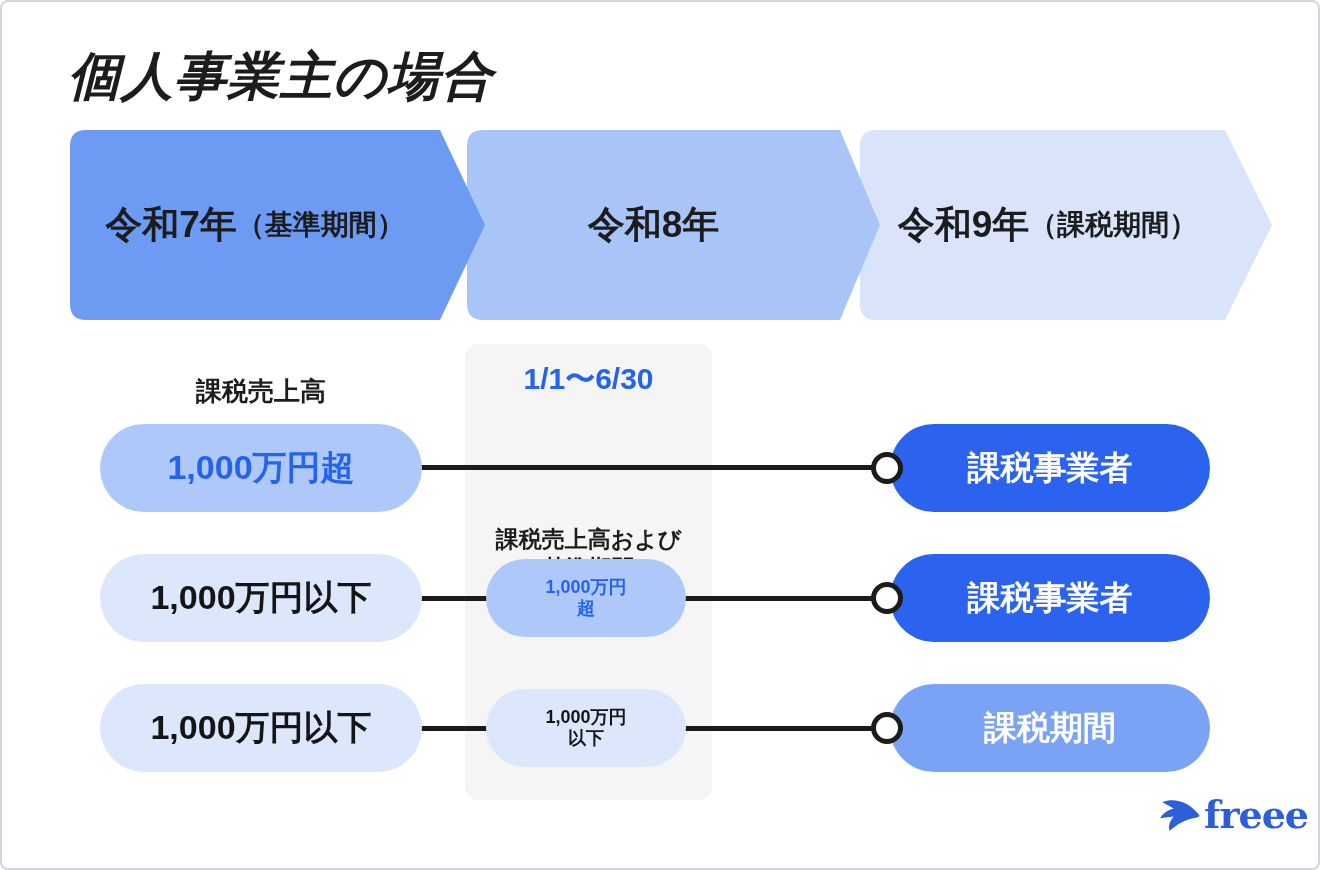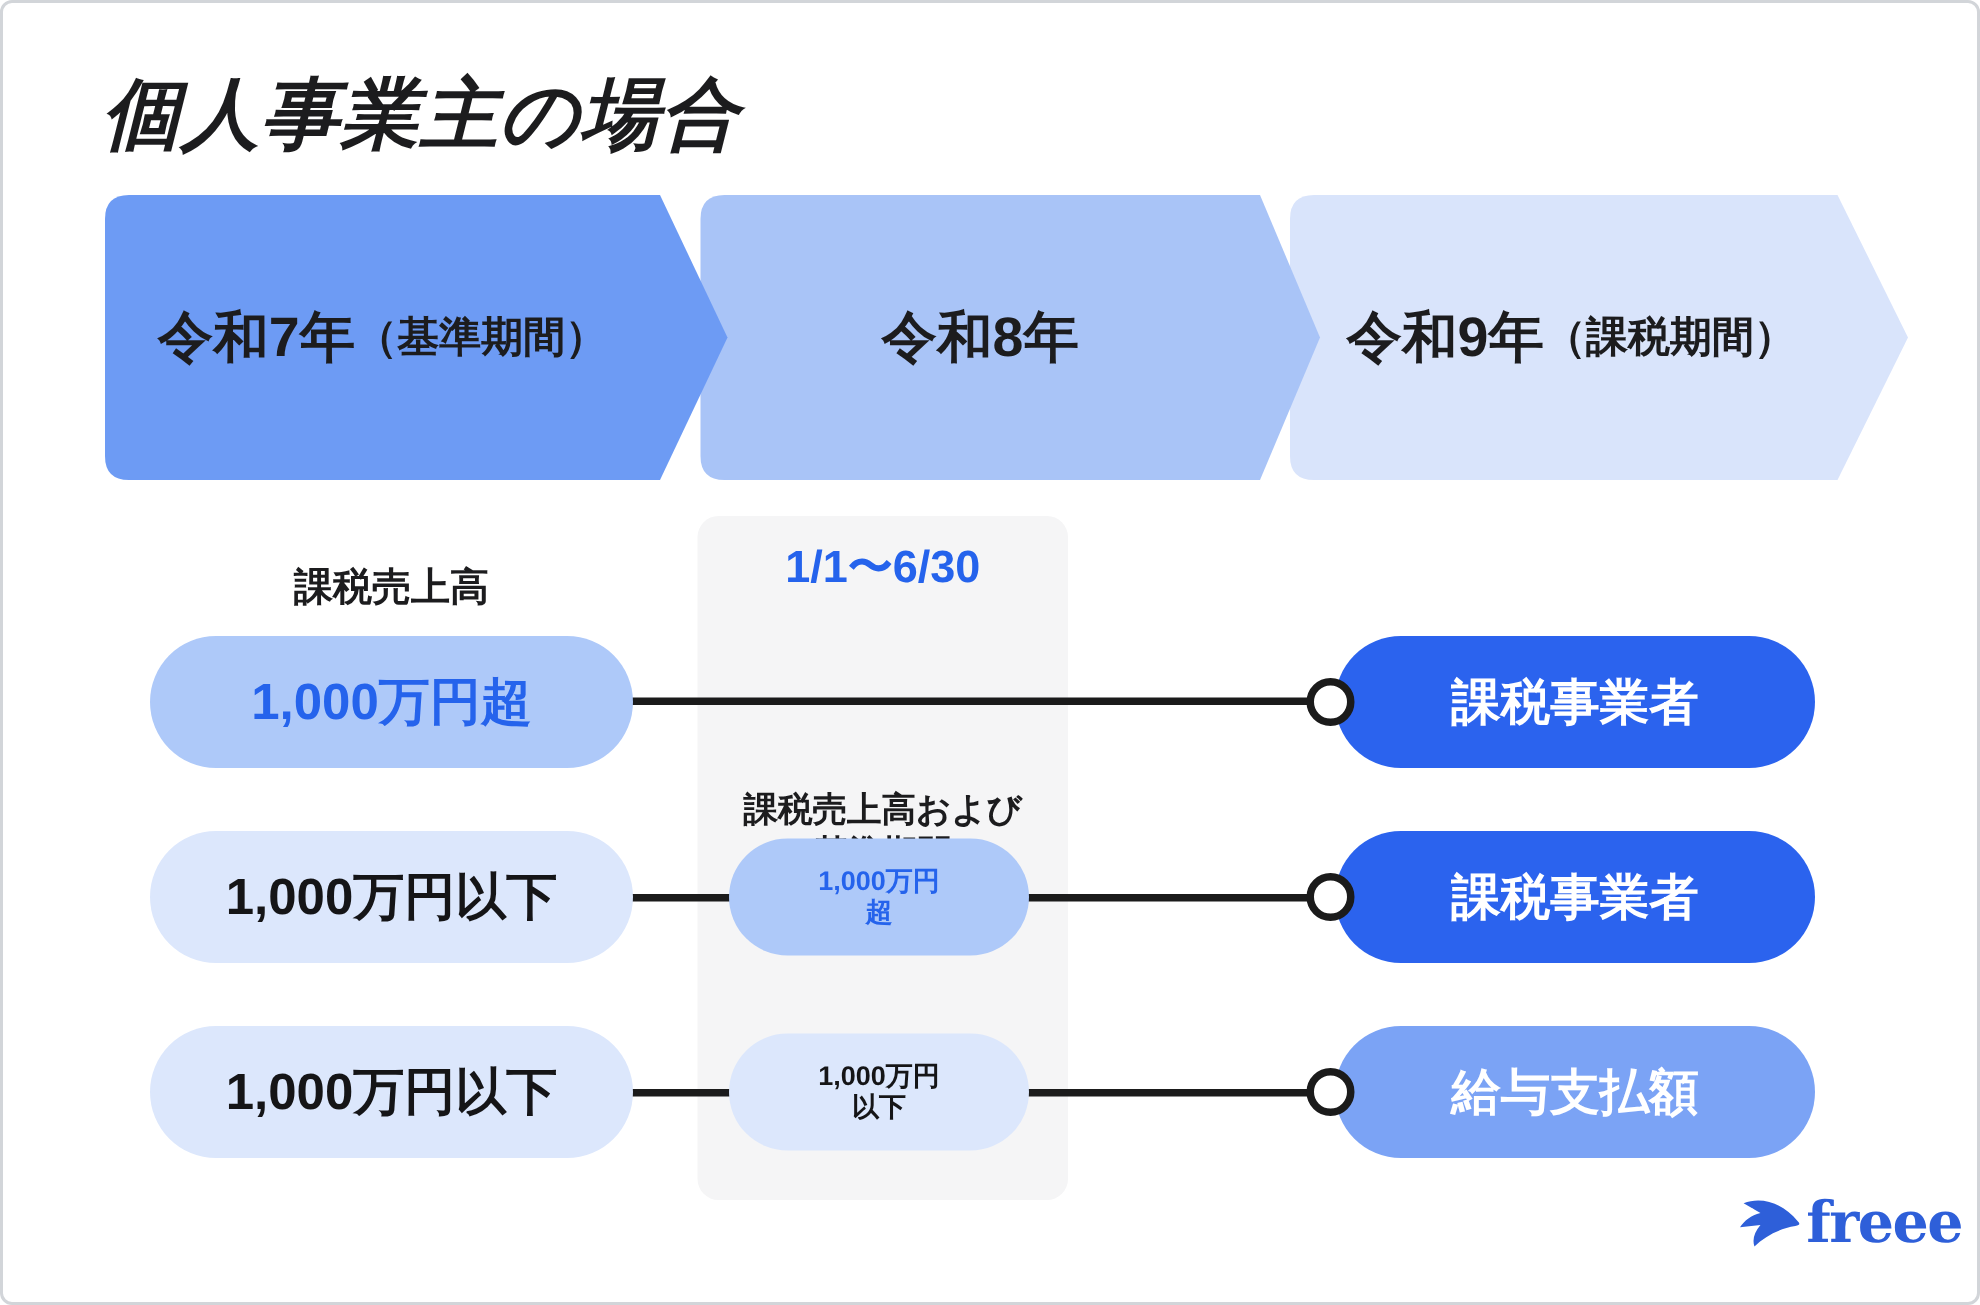--- a/index.html
+++ b/index.html
@@ -157,21 +157,21 @@
     <div>1,000万円</div>
     <div>以下</div>
   </div>
 
   <div class="node row-1"></div>
   <div class="node row-2"></div>
   <div class="node row-3"></div>
 
   <div class="pill pill-right row-1">課税事業者</div>
   <div class="pill pill-right row-2">課税事業者</div>
-  <div class="pill pill-right row-3">給与支払額</div>
+  <div class="pill pill-right row-3">課税期間</div>
 
   <div class="logo">
     <svg width="50" height="46" viewBox="0 0 50 46">
       <path fill="#2e5fd9" d="M48 22 C36 7 18 1 3 7 L17 15 C9 17 4 21 0 27 L17 25 C12 31 10 37 12 43 C21 34 33 28 46 26 C50 25 50 24 48 22 Z"></path>
       <circle cx="10" cy="13" r="1.6" fill="#ffffff"></circle>
     </svg>
     <div class="logo-text">freee</div>
   </div>
 
 </div>

